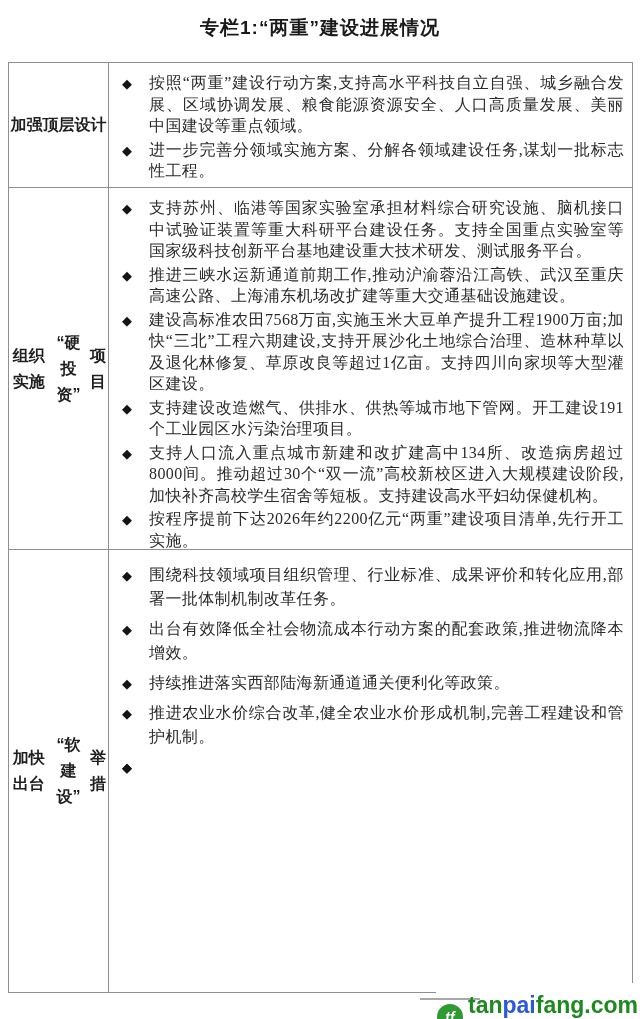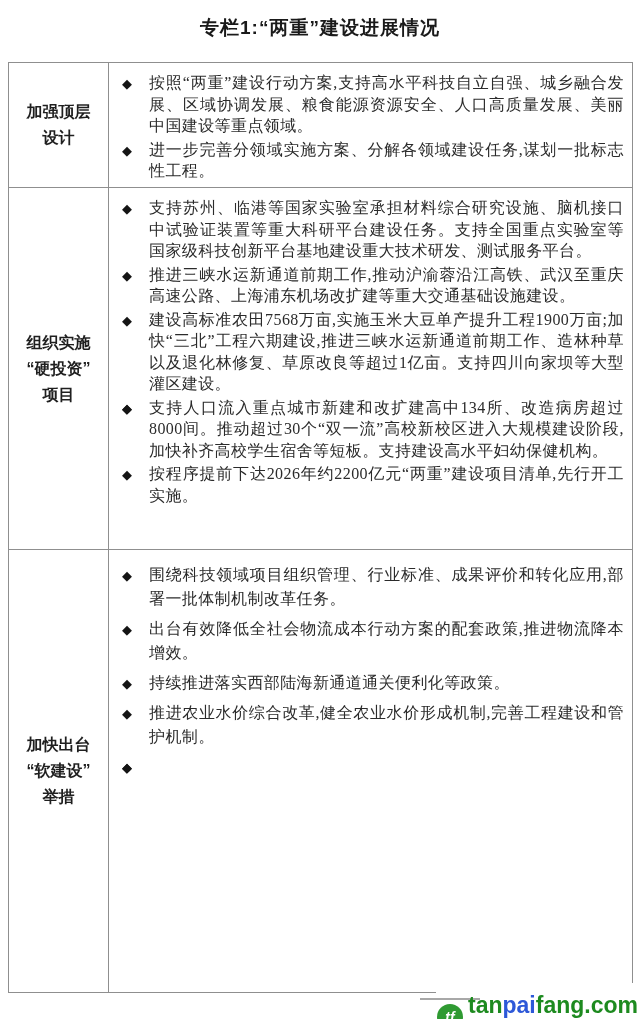--- a/index.html
+++ b/index.html
@@ -18,21 +18,21 @@
     box-sizing:border-box; border:1px solid #8f8f8f; background:#ffffff;
     display:flex; flex-direction:column;
   }
   .trow { display:flex; box-sizing:border-box; border-bottom:1px solid #8f8f8f; }
   .trow.r1 { height:125px; }
   .trow.r2 { height:362px; }
   .trow.r3 { flex:1; border-bottom:none; }
   .lcell {
     width:100px; flex-shrink:0; box-sizing:border-box;
     border-right:1px solid #8f8f8f;
-    display:flex; flex-direction:column; justify-content:center; align-items:center;
+    display:flex; flex-direction:row; justify-content:center; align-items:center;
     font-family:"Liberation Sans","DejaVu Sans",sans-serif;
     font-weight:700; font-size:16px; line-height:26px; color:#1f1f1f;
     text-align:center;
   }
   .ccell {
     flex:1; box-sizing:border-box; padding:9px 8px 4px 10px;
     font-size:16px; color:#2b2b2b; overflow:hidden;
   }
   .r3 .ccell { padding-top:13px; }
   .bullet {
@@ -84,22 +84,22 @@
 
     <div class="trow r2">
       <div class="lcell">
         <div>组织实施</div>
         <div>“硬投资”</div>
         <div>项目</div>
       </div>
       <div class="ccell">
         <div class="bullet"><span class="diamond">◆</span><span>支持苏州、临港等国家实验室承担材料综合研究设施、脑机接口中试验证装置等重大科研平台建设任务。支持全国重点实验室等国家级科技创新平台基地建设重大技术研发、测试服务平台。</span></div>
         <div class="bullet"><span class="diamond">◆</span><span>推进三峡水运新通道前期工作,推动沪渝蓉沿江高铁、武汉至重庆高速公路、上海浦东机场改扩建等重大交通基础设施建设。</span></div>
-        <div class="bullet"><span class="diamond">◆</span><span>建设高标准农田7568万亩,实施玉米大豆单产提升工程1900万亩;加快“三北”工程六期建设,推进三峡水运新通道前期工作、造林种草以及退化林修复、草原改良等超过1亿亩。支持四川向家坝等大型灌区建设。</span></div>
-        <div class="bullet"><span class="diamond">◆</span></div>
+        <div class="bullet"><span class="diamond">◆</span><span>建设高标准农田7568万亩,实施玉米大豆单产提升工程1900万亩;加快“三北”工程六期建设,支持开展沙化土地综合治理、造林种草以及退化林修复、草原改良等超过1亿亩。支持四川向家坝等大型灌区建设。</span></div>
+        <div class="bullet"><span class="diamond">◆</span><span>支持建设改造燃气、供排水、供热等城市地下管网。开工建设191个工业园区水污染治理项目。</span></div>
         <div class="bullet"><span class="diamond">◆</span><span>支持人口流入重点城市新建和改扩建高中134所、改造病房超过8000间。推动超过30个“双一流”高校新校区进入大规模建设阶段,加快补齐高校学生宿舍等短板。支持建设高水平妇幼保健机构。</span></div>
         <div class="bullet"><span class="diamond">◆</span><span>按程序提前下达2026年约2200亿元“两重”建设项目清单,先行开工实施。</span></div>
       </div>
     </div>
 
     <div class="trow r3">
       <div class="lcell">
         <div>加快出台</div>
         <div>“软建设”</div>
         <div>举措</div>

